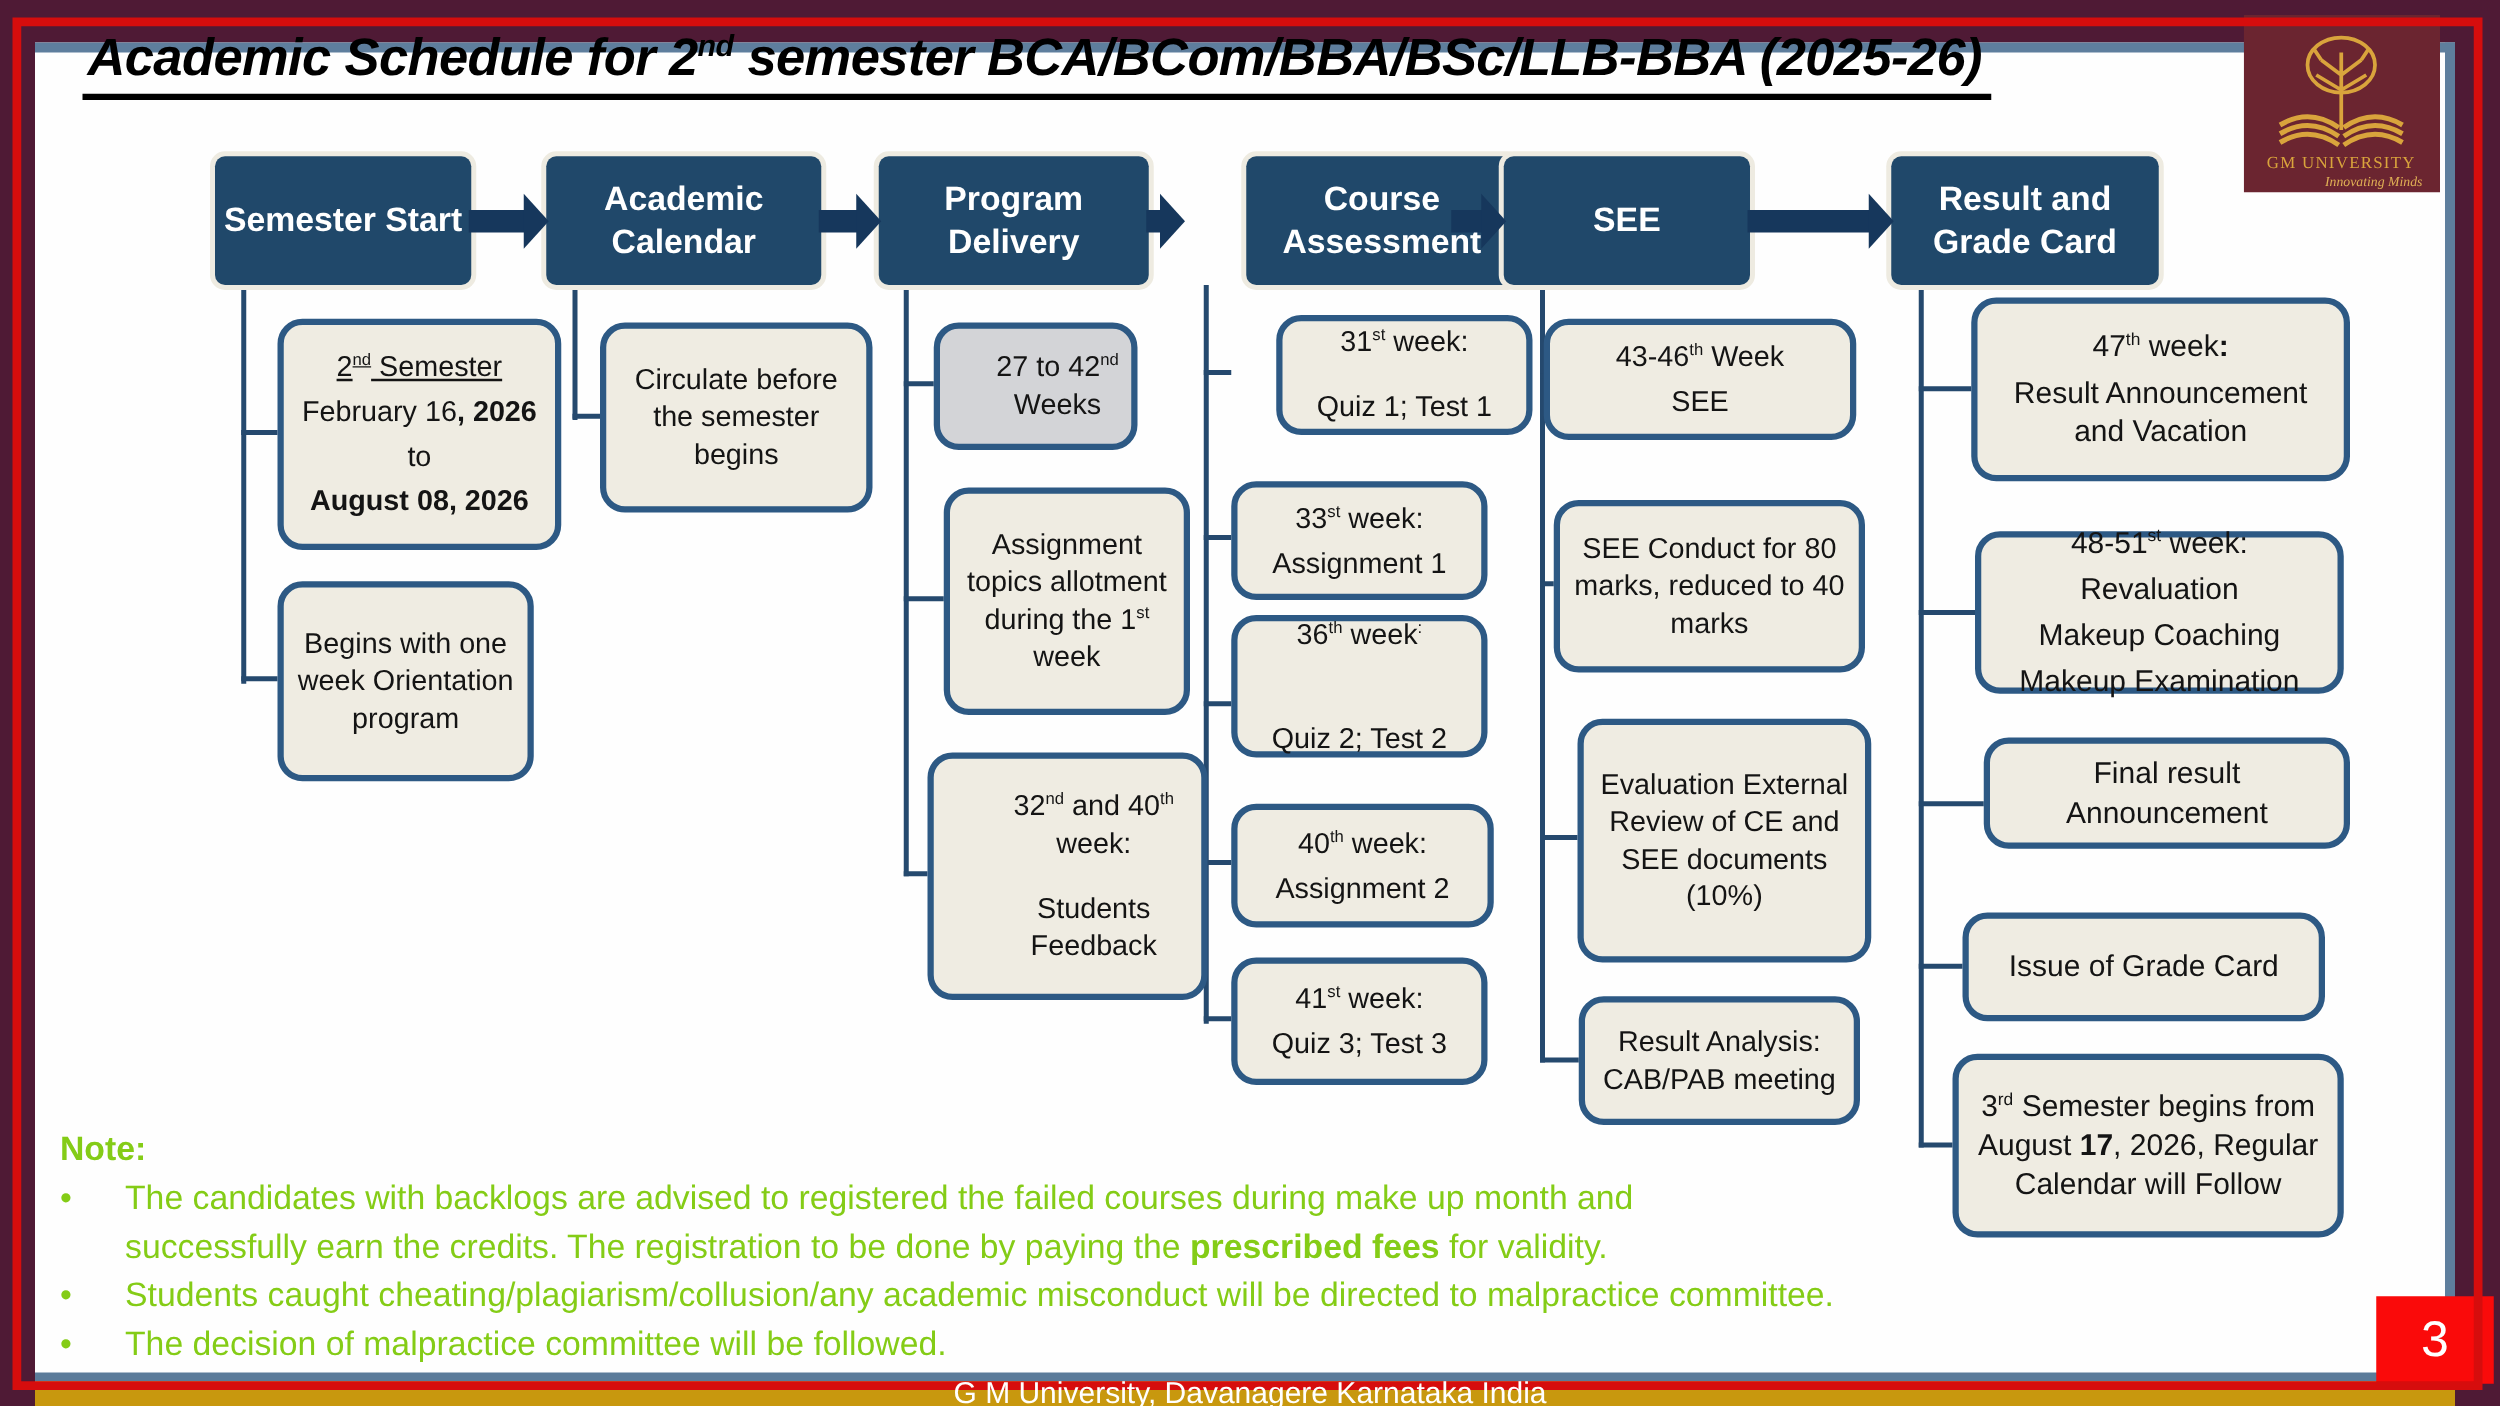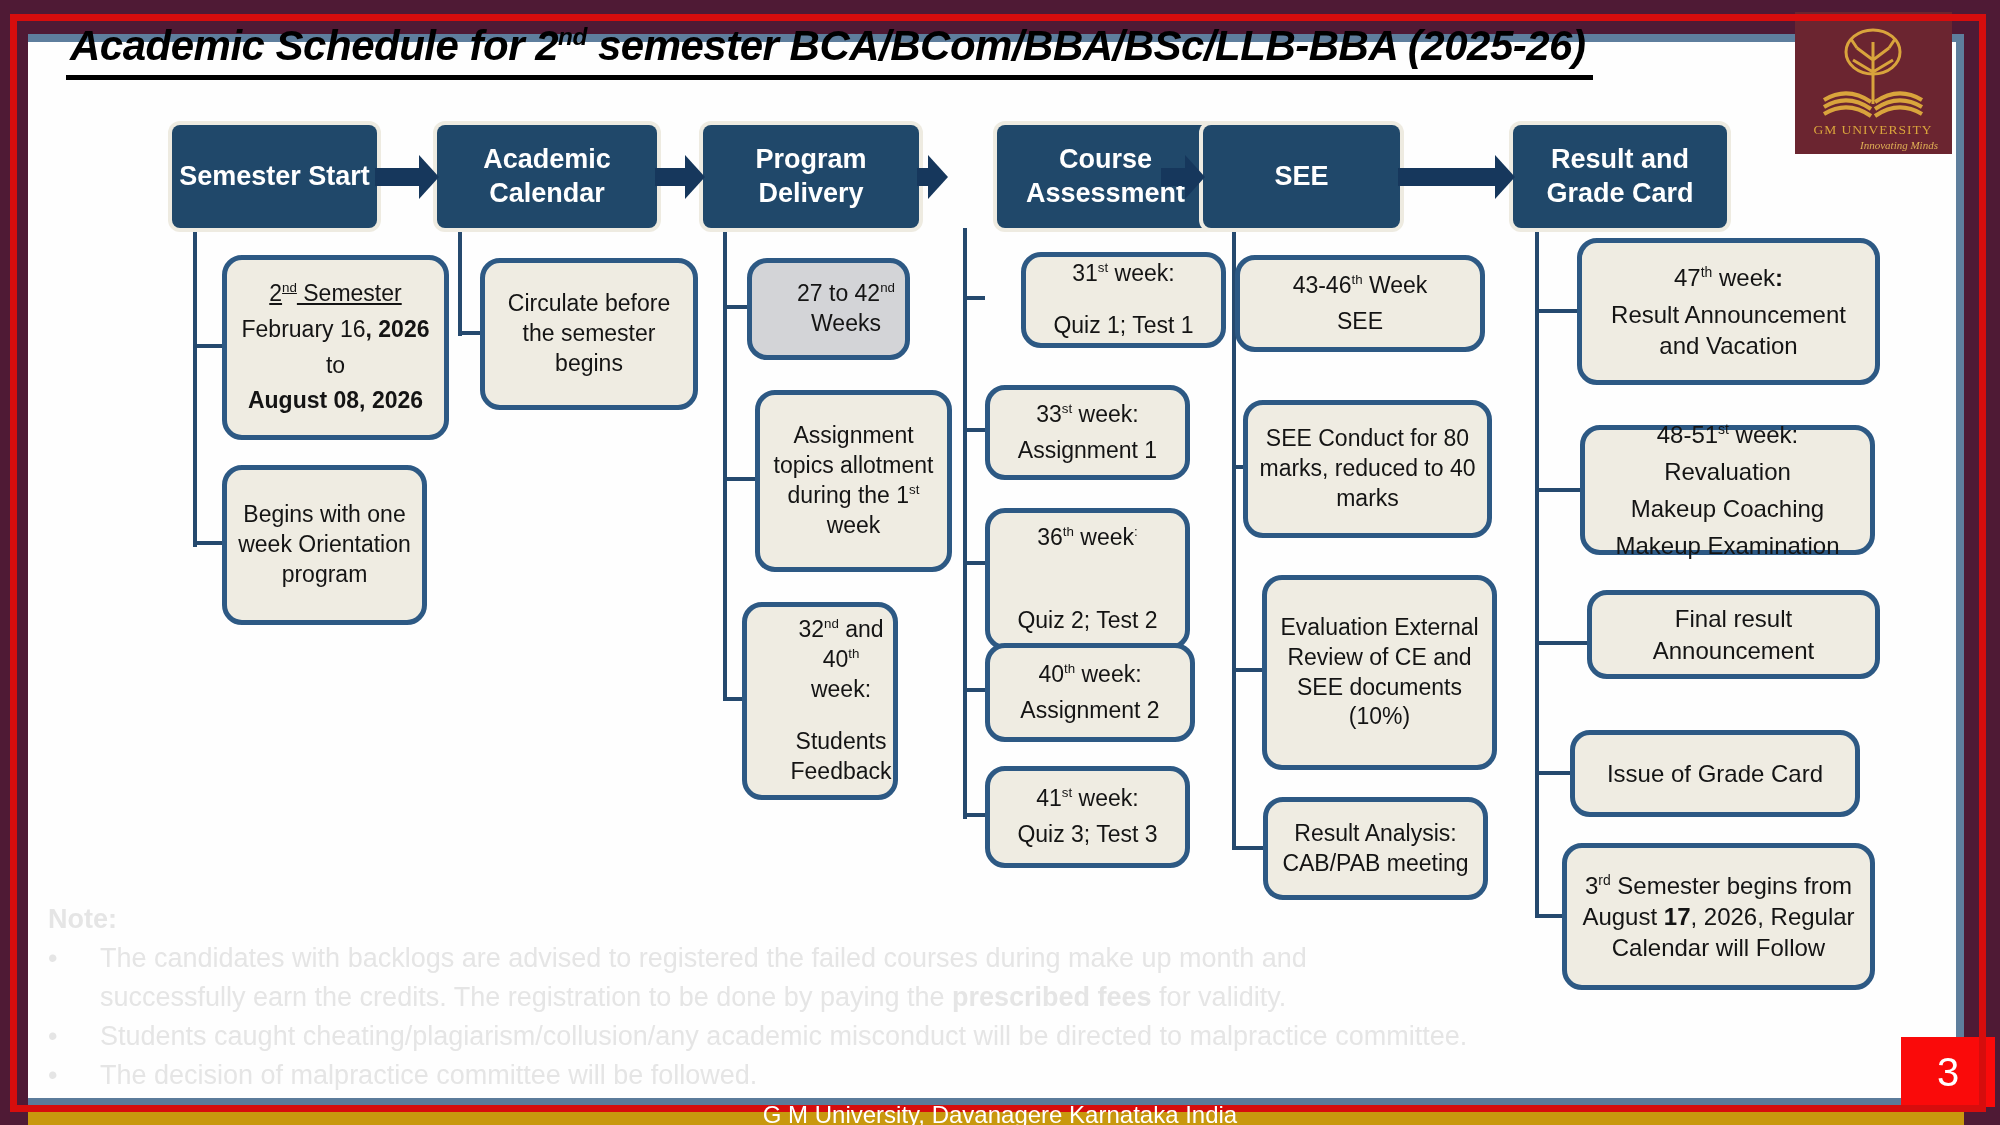--- a/index.html
+++ b/index.html
@@ -51,21 +51,21 @@
   .spaced .para{margin:11px 0;}
 
   .b{font-weight:bold;}
   .u{text-decoration:underline;}
   .sup{font-size:58%;vertical-align:super;line-height:0;}
 
   
   .cl{position:absolute;background:#25496E;z-index:2;}
 
   
-  .notes{position:absolute;left:48px;top:900px;width:1680px;z-index:3;color:#e5e5e5;font-size:27px;line-height:39px;}
+  .notes{position:absolute;left:48px;top:900px;width:1680px;z-index:3;color:#84cc16;font-size:27px;line-height:39px;}
   .notes .note-label{font-weight:bold;font-size:27px;}
   .bullet-row{display:flex;}
   .bullet-dot{width:52px;flex:none;}
 </style>
 </head>
 <body>
 
 <div id="slide">
 
   <div class="white-panel"></div>
@@ -167,34 +167,34 @@
   <div class="box" style="left:480px;top:258px;width:218px;height:152px;">
       <div class="para"><span>Circulate before the semester begins</span></div>
     </div>
 
   <div class="box gray" style="left:747px;top:258px;width:163px;height:102px;">
       <div class="para"><span>27 to 42</span><span class="sup">nd</span><span> Weeks</span></div>
     </div>
   <div class="box" style="left:755px;top:390px;width:197px;height:182px;">
       <div class="para"><span>Assignment topics allotment during the 1</span><span class="sup">st</span><span> week</span></div>
     </div>
-  <div class="box spaced" style="left:742px;top:602px;width:156px;height:198px;padding-left:48px;">
+  <div class="box spaced" style="left:742px;top:602px;width:224px;height:198px;padding-left:48px;">
       <div class="para"><span>32</span><span class="sup">nd</span><span> and 40</span><span class="sup">th</span><span> week:</span></div>
       <div class="para"><span>Students Feedback</span></div>
     </div>
 
   <div class="box spaced" style="left:985px;top:252px;width:205px;height:96px;margin-left:36px;">
       <div class="para"><span>31</span><span class="sup">st</span><span> week:</span></div>
       <div class="para"><span>Quiz 1; Test 1</span></div>
     </div>
   <div class="box" style="left:985px;top:385px;width:205px;height:95px;">
       <div class="para"><span>33</span><span class="sup">st</span><span> week:</span></div>
       <div class="para"><span>Assignment 1</span></div>
     </div>
-  <div class="box spaced" style="left:985px;top:508px;width:205px;height:142px;gap:31px;">
+  <div class="box spaced" style="left:985px;top:492px;width:205px;height:114px;gap:31px;">
       <div class="para"><span>36</span><span class="sup">th</span><span> week</span><span class="sup">:</span></div>
       <div class="para"><span>Quiz 2; Test 2</span></div>
     </div>
   <div class="box" style="left:985px;top:643px;width:210px;height:99px;">
       <div class="para"><span>40</span><span class="sup">th</span><span> week:</span></div>
       <div class="para"><span>Assignment 2</span></div>
     </div>
   <div class="box" style="left:985px;top:766px;width:205px;height:102px;">
       <div class="para"><span>41</span><span class="sup">st</span><span> week:</span></div>
       <div class="para"><span>Quiz 3; Test 3</span></div>

